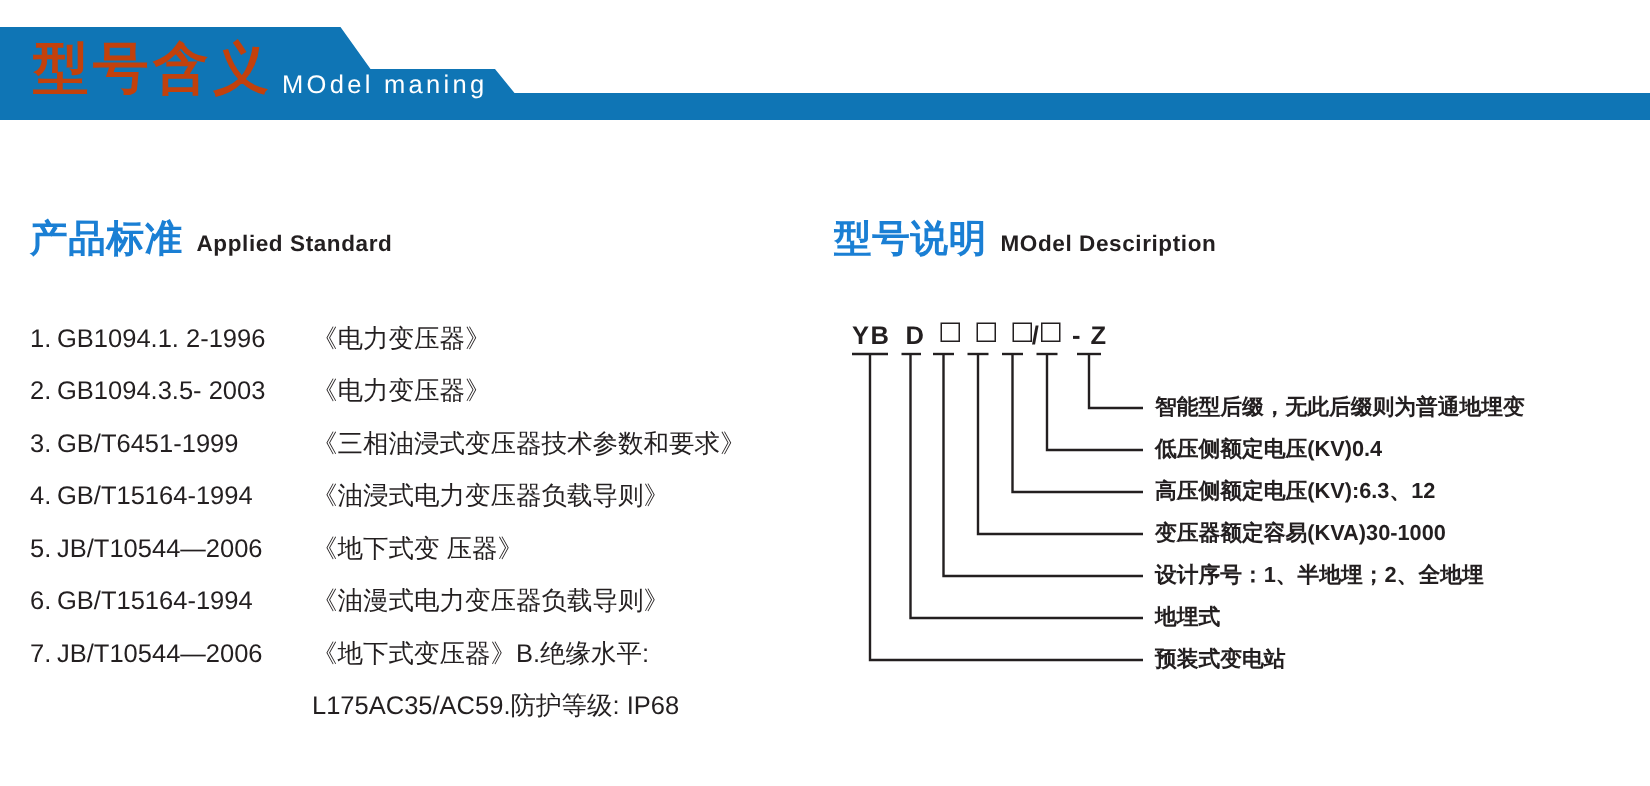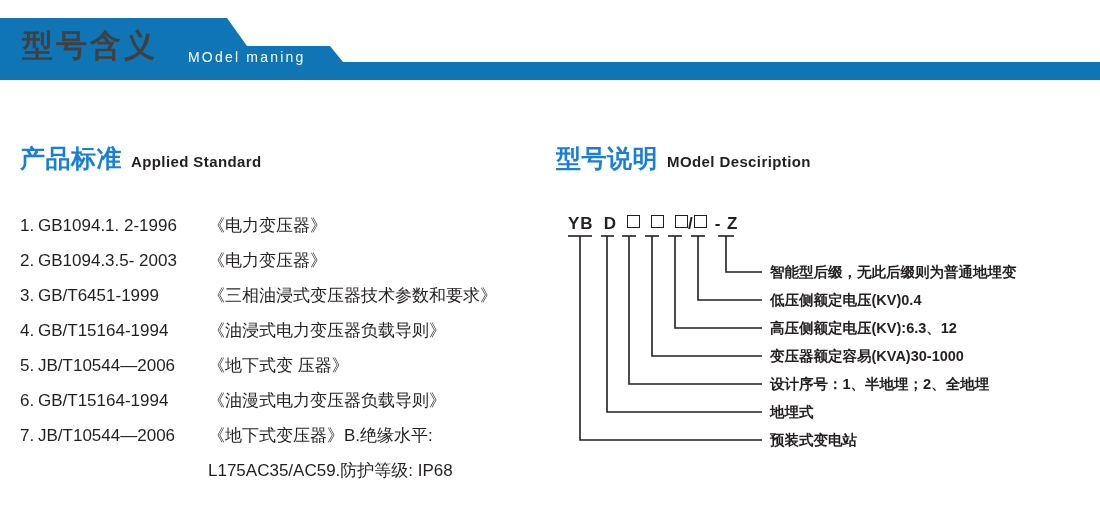--- a/index.html
+++ b/index.html
@@ -28,32 +28,32 @@
     position: absolute;
     left: 0;
     top: 18px;
     width: 1100px;
     height: 62px;
   }
   .banner-title-cn {
     position: absolute;
     left: 22px;
     top: 26px;
-    font-size: 31px;
-    font-weight: bold;
-    color: #404040;
+    font-size: 37px;
+    font-weight: bold;
+    color: #c2410c;
     letter-spacing: 3px;
     line-height: 40px;
     white-space: nowrap;
   }
   .banner-title-en {
     position: absolute;
     left: 188px;
     top: 48px;
-    font-size: 14px;
+    font-size: 17px;
     color: #ffffff;
     letter-spacing: 2.2px;
     line-height: 18px;
     white-space: nowrap;
   }
 
   
   .sec-head {
     position: absolute;
     white-space: nowrap;

